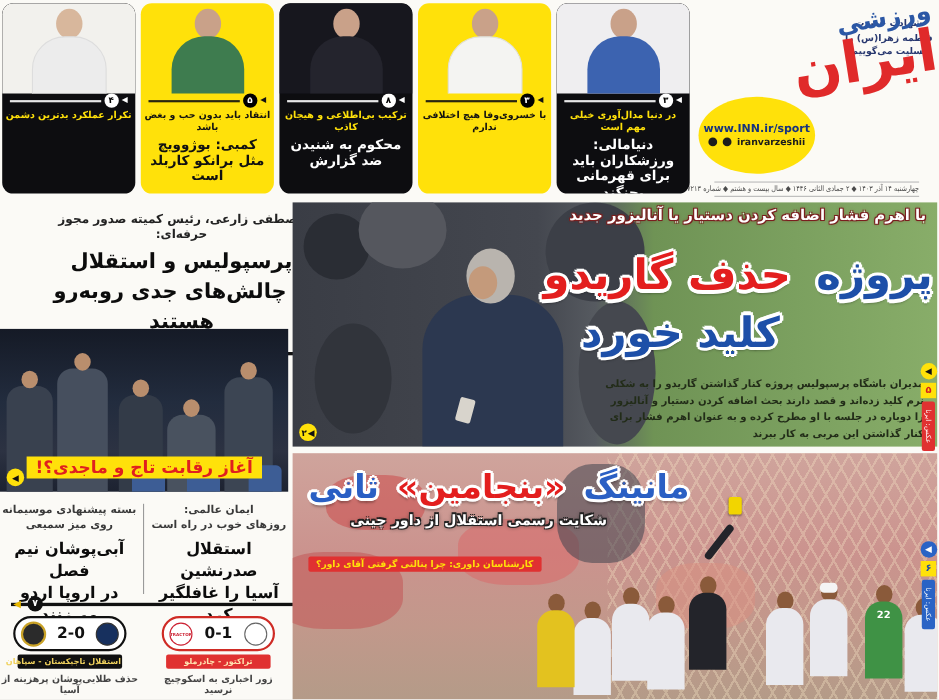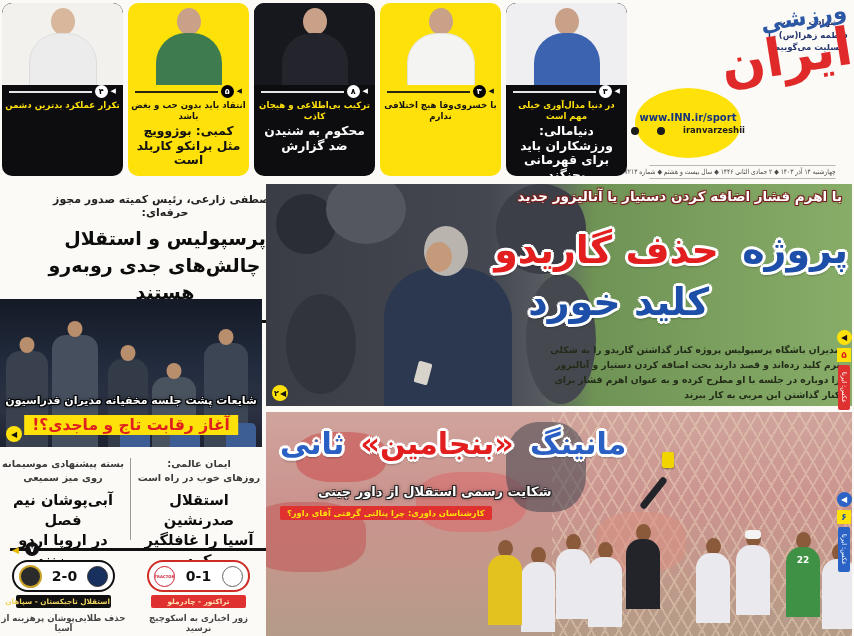--- a/index.html
+++ b/index.html
@@ -37,21 +37,21 @@
   
   .masthead{position:absolute;left:633px;top:0;width:219px;height:179px;}
   .condolence{position:absolute;right:0;top:16px;width:88px;font-size:8.5px;font-weight:bold;
               color:#27376f;text-align:center;line-height:12.5px;}
   .logo{position:absolute;left:84px;top:8px;width:135px;transform:rotate(-9deg);text-align:center;}
   .logo-sub{display:block;color:#2b57a5;font-size:23px;font-weight:bold;margin-left:46px;line-height:24px;}
   .logo-main{display:block;color:#e02a2a;font-size:52px;font-weight:bold;line-height:48px;}
   .web-circle{position:absolute;left:2px;top:88px;width:106px;height:70px;background:#ffe10a;border-radius:50%;
               display:flex;flex-direction:column;align-items:center;justify-content:center;gap:2px;}
   .web-url{font-size:10px;font-weight:bold;color:#16337e;direction:ltr;}
-  .social-row{display:flex;align-items:flex-end;gap:18px;direction:ltr;}
+  .social-row{display:flex;align-items:flex-start;gap:5px;direction:ltr;}
   .soc-dot{width:8px;height:8px;border-radius:50%;background:#1c1c1c;display:inline-block;}
   .social-handle{font-size:8.5px;font-weight:bold;color:#1c1c1c;}
   .dateline{position:absolute;left:0;bottom:0;width:100%;font-size:7px;color:#4a4a4a;
             border-top:1px solid #b9b9b9;border-bottom:1px solid #b9b9b9;padding:2px 0;text-align:center;
             white-space:nowrap;transform:scaleX(.85);transform-origin:center;}
 
   
   .lead{position:absolute;left:0;top:184px;width:262px;text-align:center;padding-left:34px;}
   .lead-kicker{font-size:11px;font-weight:bold;color:#222;margin-top:9px;}
   .lead-headline{font-size:19px;font-weight:bold;color:#0c0c0c;line-height:27px;margin-top:6px;}
@@ -147,21 +147,21 @@
   .b-yellow{background:#e3c21f;}
   .b-ref{background:#23242a;}
   .b-green{background:#3f9245;}
   .jersey-num{display:block;color:#fff;font-size:9px;font-weight:bold;padding-top:8px;}
   .ref-arm{position:absolute;width:7px;height:38px;background:#23242a;border-radius:4px;transform:rotate(38deg);}
   .ycard{position:absolute;width:12px;height:16px;background:#f2d500;border-radius:2px;box-shadow:0 1px 2px rgba(0,0,0,.4);}
   .bandage{position:absolute;width:16px;height:9px;background:#f4f4f4;border-radius:4px;}
   .bt-headline{position:absolute;left:14px;top:14px;font-size:30px;font-weight:bold;white-space:nowrap;direction:rtl;}
   .bt-headline .p1,.bt-headline .p3{color:#2a5fc4;}
   .bt-headline .p2{color:#e31e1e;margin:0 6px;}
-  .bt-subhead{position:absolute;left:52px;top:72px;font-size:13px;font-weight:bold;color:#fff;white-space:nowrap;
+  .bt-subhead{position:absolute;left:52px;top:54px;font-size:13px;font-weight:bold;color:#fff;white-space:nowrap;
               text-shadow:1px 1px 0 #222,-1px -1px 0 #222,1px -1px 0 #222,-1px 1px 0 #222,0 0 4px #222;}
   .bt-strip{position:absolute;left:14px;top:94px;background:#e03131;color:#ffe10a;font-size:8.3px;font-weight:bold;
             padding:2px 7px;border-radius:2px;white-space:nowrap;}
 </style>
 </head>
 <body>
 
 <div class="page">
 
   <div class="masthead">
@@ -274,21 +274,20 @@
       </div>
     <div class="suit" style="left:152px;top:78px;width:44px;height:70px;background:#49525f">
         <span class="sh"></span>
       </div>
     <div class="suit" style="left:204px;top:44px;width:44px;height:104px;background:#3c4553">
         <span class="sh"></span>
       </div>
     <div class="chair" style="left:120px;bottom:0;width:30px;height:26px"></div>
     <div class="chair" style="left:170px;bottom:0;width:30px;height:22px"></div>
     <div class="chair" style="left:226px;bottom:0;width:30px;height:24px"></div>
-    <div class="meet-kicker">شایعات پشت جلسه مخفیانه مدیران فدراسیون</div>
     <div class="meet-headline">آغاز رقابت تاج و ماجدی؟!</div>
     <div class="corner-badge">
       <span>◀</span>
     </div>
   </div>
 
   <div class="duo">
     <div class="duo-sep"></div>
     <div class="duo-col pos-right">
       <div class="duo-kicker">

